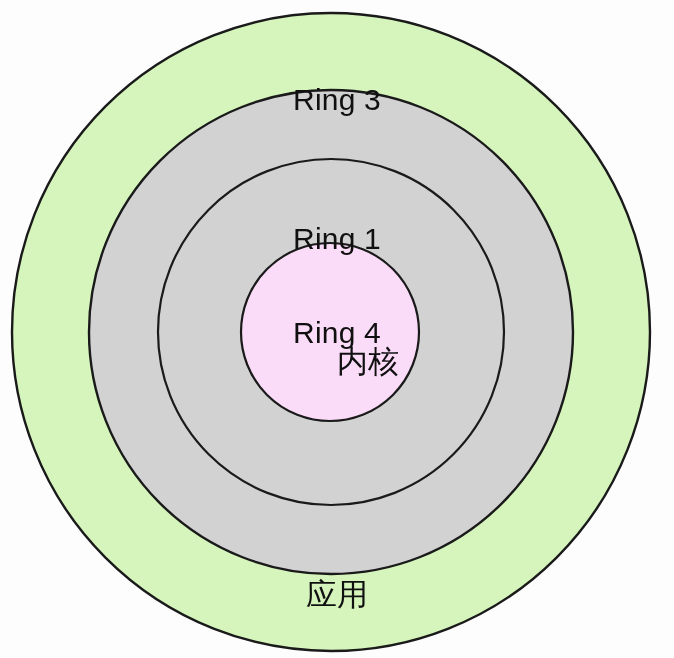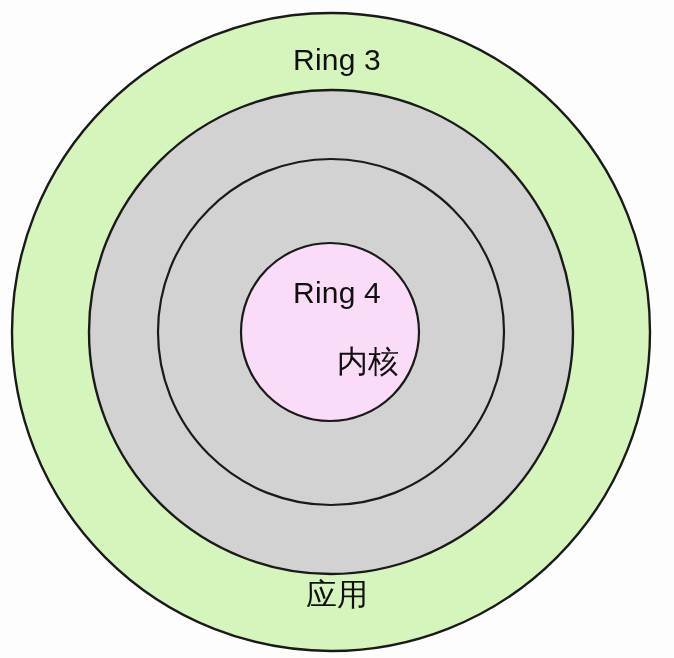--- a/index.html
+++ b/index.html
@@ -32,20 +32,21 @@
     width: 674px;
     text-align: center;
     color: #101010;
     white-space: nowrap;
     line-height: 1;
   }
   .label-latin {
     font-size: 30px;
     font-weight: 400;
     letter-spacing: 0.2px;
+    margin-top: 40px;
   }
   .label-cjk {
     font-size: 31px;
     font-weight: 400;
     font-family: "DejaVu Sans", "Liberation Sans", sans-serif;
   }
   #label-ring3 { top: 45px; }
   #label-ring2 { top: 116px; }
   #label-ring1 { top: 184px; }
   #label-ring0 { top: 278px; }
@@ -60,20 +61,21 @@
   <svg id="ring-svg" viewBox="0 0 674 658">
     <circle cx="331" cy="332" r="319" fill="#d6f5bc" stroke="#1a1a1a" stroke-width="2.4"></circle>
     <circle cx="331" cy="332" r="242" fill="#d2d2d2" stroke="#1a1a1a" stroke-width="2.4"></circle>
     <circle cx="331" cy="332" r="173" fill="#d2d2d2" stroke="#1a1a1a" stroke-width="2.2"></circle>
     <circle cx="330" cy="332" r="89" fill="#fbdcf8" stroke="#1a1a1a" stroke-width="2.2"></circle>
   </svg>
 
   <div class="ring-label label-latin" id="label-ring3">Ring 3</div>
 
 
+  <div class="ring-label label-latin" id="label-ring1">Ring 1</div>
 
   <div class="ring-label label-latin" id="label-ring0">Ring 4</div>
 
   <div class="ring-label label-cjk" id="label-kernel">内核</div>
 
   <div class="ring-label label-cjk" id="label-app">应用</div>
 
 </div>
 
 </body></html>

